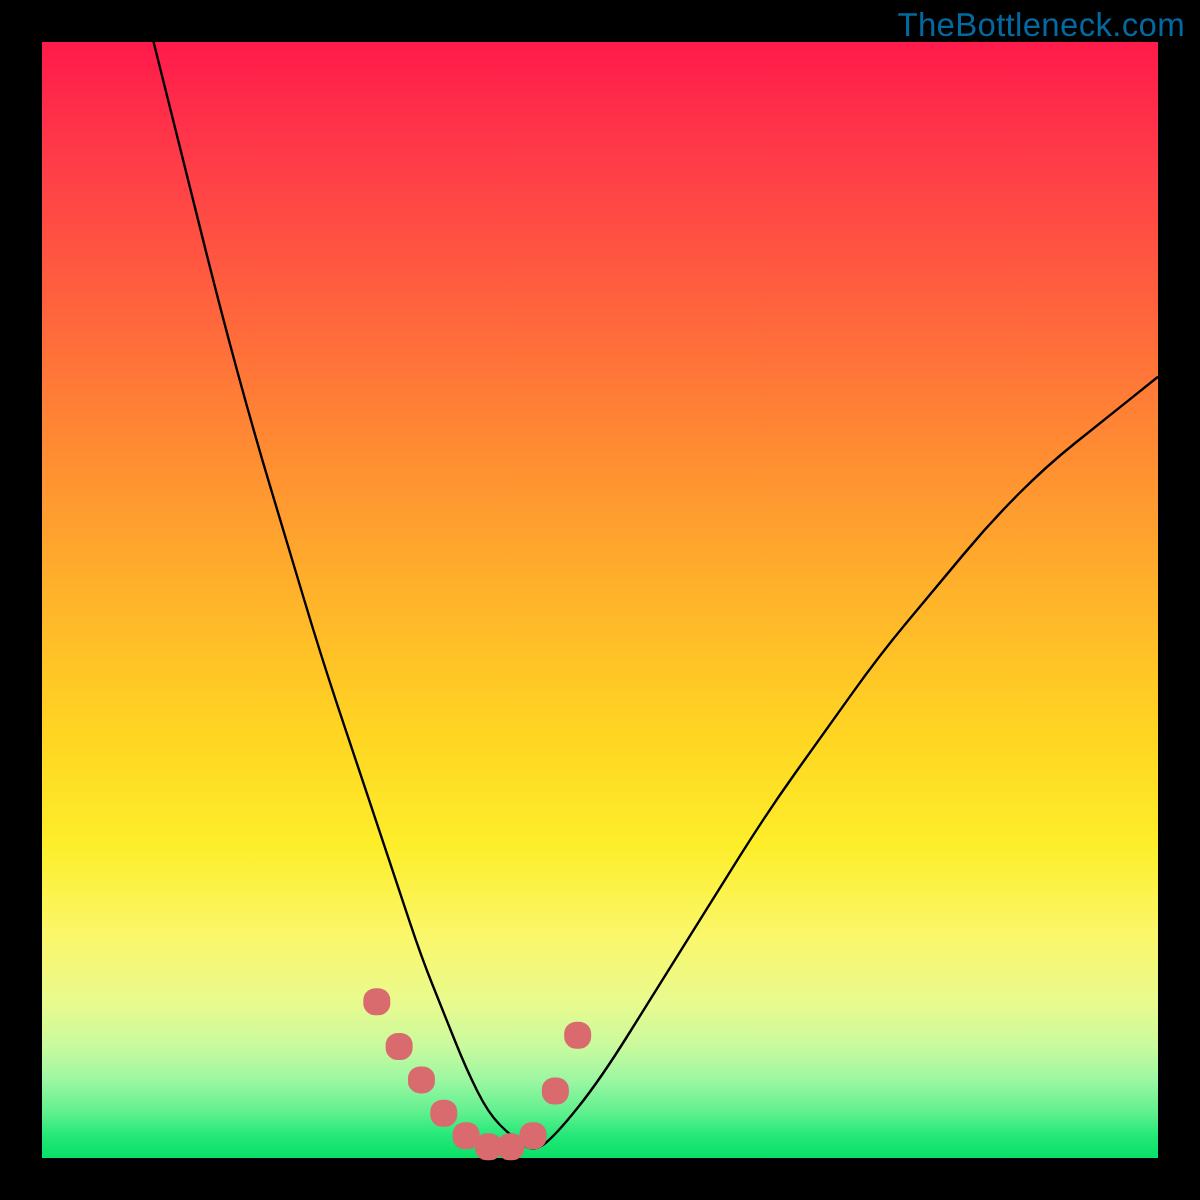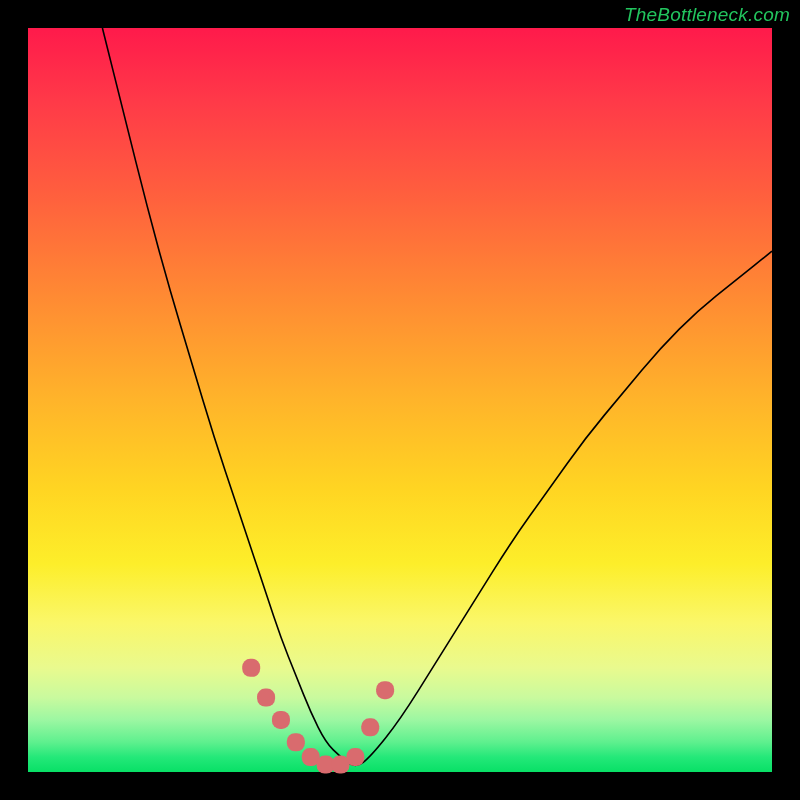--- a/index.html
+++ b/index.html
@@ -42,26 +42,25 @@
       #9cf7a2 93%,
       #5ef08e 96%,
       #24e879 98%,
       #08e066 100%
     );
   }
   .watermark {
     position: absolute;
     top: 4px;
     right: 10px;
-    color: #22c55e;
-    font-size: 19px;
+    color: #0369a1;
+    font-size: 22px;
     letter-spacing: 0.2px;
     font-weight: 500;
     user-select: none;
-    font-style: italic;
   }
   svg.curve {
     position: absolute;
     top: 0;
     left: 0;
     width: 744px;
     height: 744px;
     overflow: visible;
   }
 </style>

